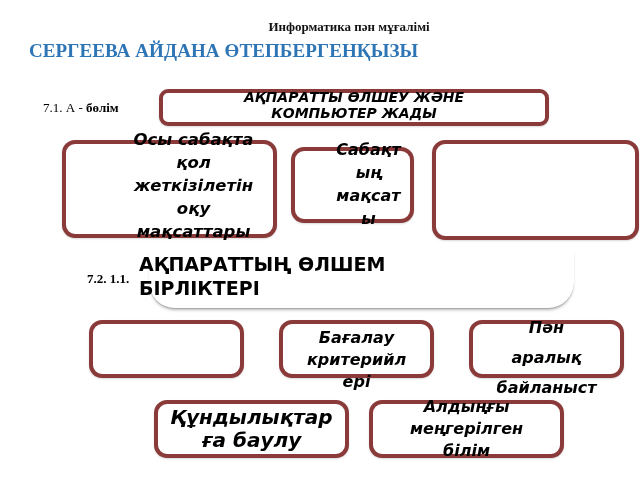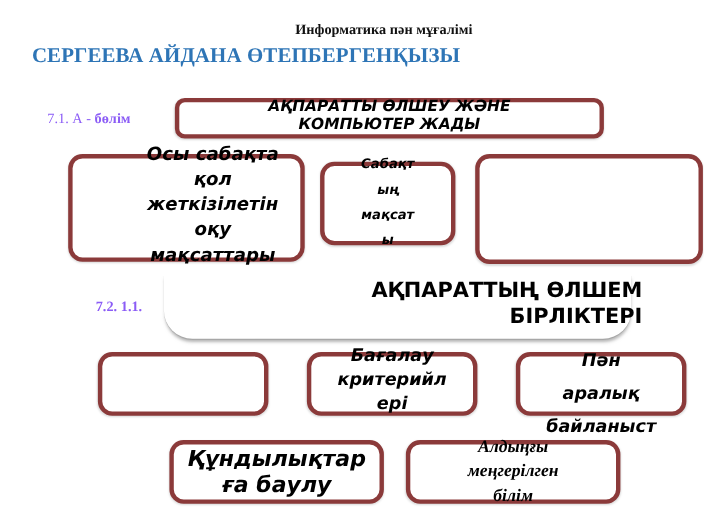--- a/index.html
+++ b/index.html
@@ -33,21 +33,21 @@
       font-family: "Liberation Serif", serif;
       font-weight: bold;
       font-size: 19px;
       color: #2E75B6;
       letter-spacing: 0.1px;
     }
     .section-label {
       position: absolute;
       font-family: "Liberation Serif", serif;
       font-size: 13px;
-      color: #8b5cf6;
+      color: #000000;
       white-space: nowrap;
     }
     .section-label b {
       font-weight: bold;
     }
     .box {
       position: absolute;
       box-sizing: border-box;
       border: 4px solid #8B3A3A;
       border-radius: 13px;
@@ -84,21 +84,21 @@
       width: 425px;
       height: 58px;
       background: #ffffff;
       border-radius: 0 0 26px 26px;
       box-shadow: 0 3px 3px -1px rgba(120,120,120,0.55), 0 1px 0 rgba(180,180,180,0.5);
     }
     .banner-text {
       position: absolute;
       left: 110px; width: 445px;
       top: 252px;
-      text-align: right;
+      text-align: left;
       font-family: "DejaVu Sans", sans-serif;
       font-weight: bold;
       font-size: 19px;
       line-height: 24px;
       color: #000000;
       white-space: pre-line;
     }
   </style>
 </head>
 <body>
@@ -117,48 +117,48 @@
 КОМПЬЮТЕР ЖАДЫ</div>
 
   <div class="box" style="left:33px; top:140px; width:215px; height:98px;"></div>
   <div class="box-text" style="left:33px; width:215px; top:128px; font-size:16.5px; line-height:23px;padding-left:24px;">Осы сабақта
 қол
 жеткізілетін
 оқу
 мақсаттары</div>
 
   <div class="box" style="left:262px; top:147px; width:123px; height:76px;"></div>
-  <div class="box-text" style="left:262px; width:123px; top:138px; font-size:12px; line-height:23px;">Сабақт
+  <div class="box-text" style="left:278px; width:123px; top:138px; font-size:16px; line-height:23px;">Сабақт
 ың
 мақсат
 ы</div>
 
   <div class="box" style="left:403px; top:140px; width:207px; height:100px;"></div>
 
   <div class="section-label" style="left:58px; top:271px;font-weight:bold;">7.2. 1.1.</div>
 
   <div class="banner"></div>
   <div class="banner-text">АҚПАРАТТЫҢ ӨЛШЕМ
 БІРЛІКТЕРІ</div>
 
   <div class="box" style="left:60px; top:320px; width:155px; height:58px;"></div>
 
   <div class="box" style="left:250px; top:320px; width:155px; height:58px;"></div>
-  <div class="box-text" style="left:250px; width:155px; top:312px; font-size:16px; line-height:22px;">Бағалау
+  <div class="box-text" style="left:250px; width:155px; top:327px; font-size:16px; line-height:22px;">Бағалау
 критерийл
 ері</div>
 
   <div class="box" style="left:440px; top:320px; width:155px; height:58px;"></div>
   <div class="box-text" style="left:440px; width:155px; top:313px; font-size:16px; line-height:30px;">Пән
 аралық
 байланыст
 ар</div>
 
   <div class="box" style="left:125px; top:400px; width:195px; height:58px;"></div>
   <div class="box-text" style="left:125px; width:195px; top:406px; font-size:20px; line-height:23px;">Құндылықтар
 ға баулу</div>
 
   <div class="box" style="left:340px; top:400px; width:195px; height:58px;"></div>
-  <div class="box-text" style="left:340px; width:195px; top:396px; font-size:16px; line-height:22px;font-family:Liberation Serif, serif;">Алдыңғы
+  <div class="box-text" style="left:340px; width:195px; top:396px; font-size:16px; line-height:22px;">Алдыңғы
 меңгерілген
 білім</div>
 
 </div>
 
 </body></html>

